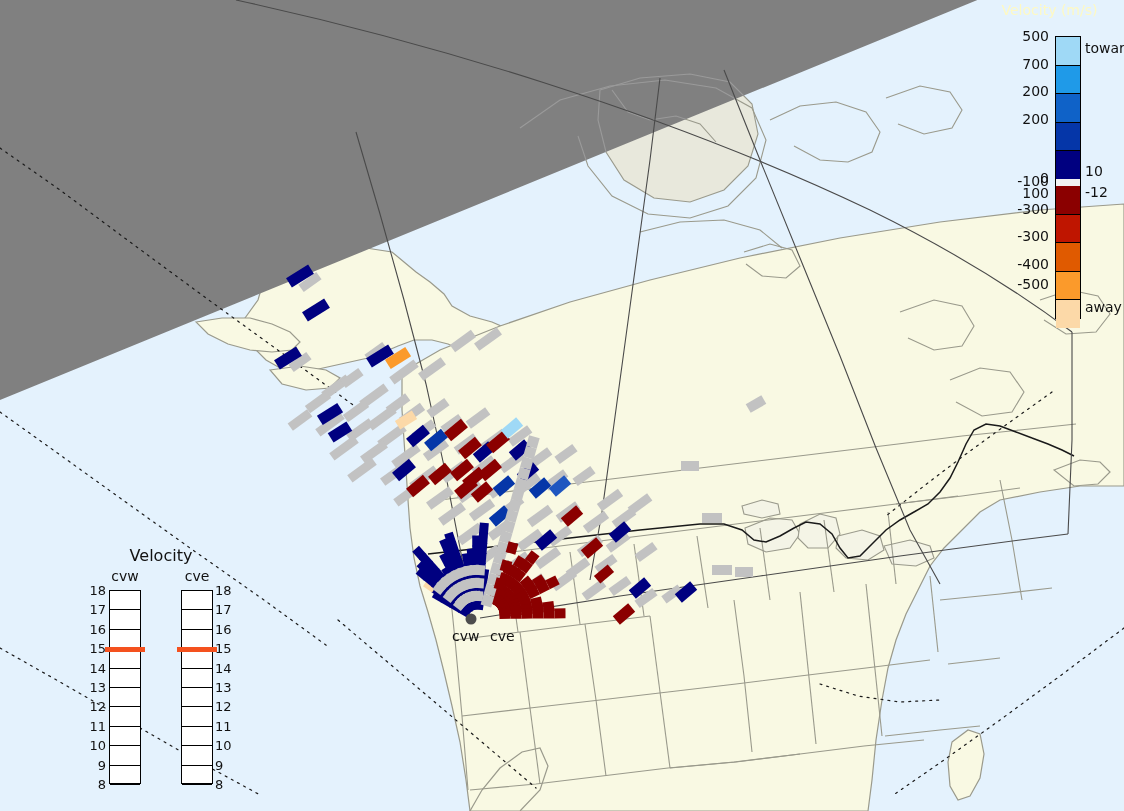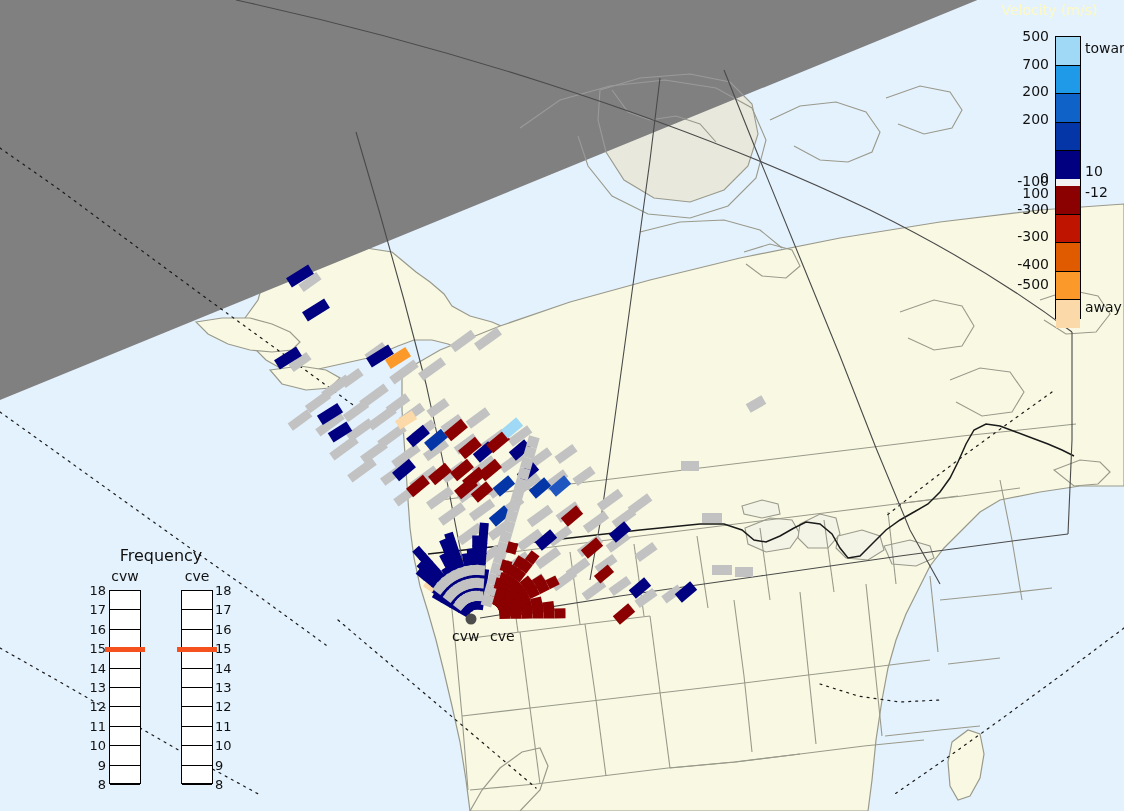--- a/index.html
+++ b/index.html
@@ -557,21 +557,21 @@
         <div class="cbtick" style="top: 263.8px;">-400</div>
         <div class="cbtick" style="top: 284px;">-500</div>
       </div>
     <div class="cbside" id="cb-toward" style="top: 48.42px;">toward</div>
     <div class="cbside" id="cb-hi" style="top:171px;">10</div>
     <div class="cbside" id="cb-lo" style="top: 192px;">-12</div>
     <div class="cbside" id="cb-away" style="top: 306.58px;">away</div>
   </div>
 
   <div id="freq">
-    <div id="freq-title">Frequency</div>
+    <div id="freq-title">Velocity</div>
     <div class="fcolhead" id="fh0" style="left:10px;">cvw</div>
     <div class="fcolhead" id="fh1" style="left:82px;">cve</div>
     <div class="fbox" id="fbox0" style="left:21px;">
         <div class="cell" style="height: 19.4px;"></div>
         <div class="cell" style="height: 19.4px;"></div>
         <div class="cell" style="height: 19.4px;"></div>
         <div class="cell" style="height: 19.4px;"></div>
         <div class="cell" style="height: 19.4px;"></div>
         <div class="cell" style="height: 19.4px;"></div>
         <div class="cell" style="height: 19.4px;"></div>

